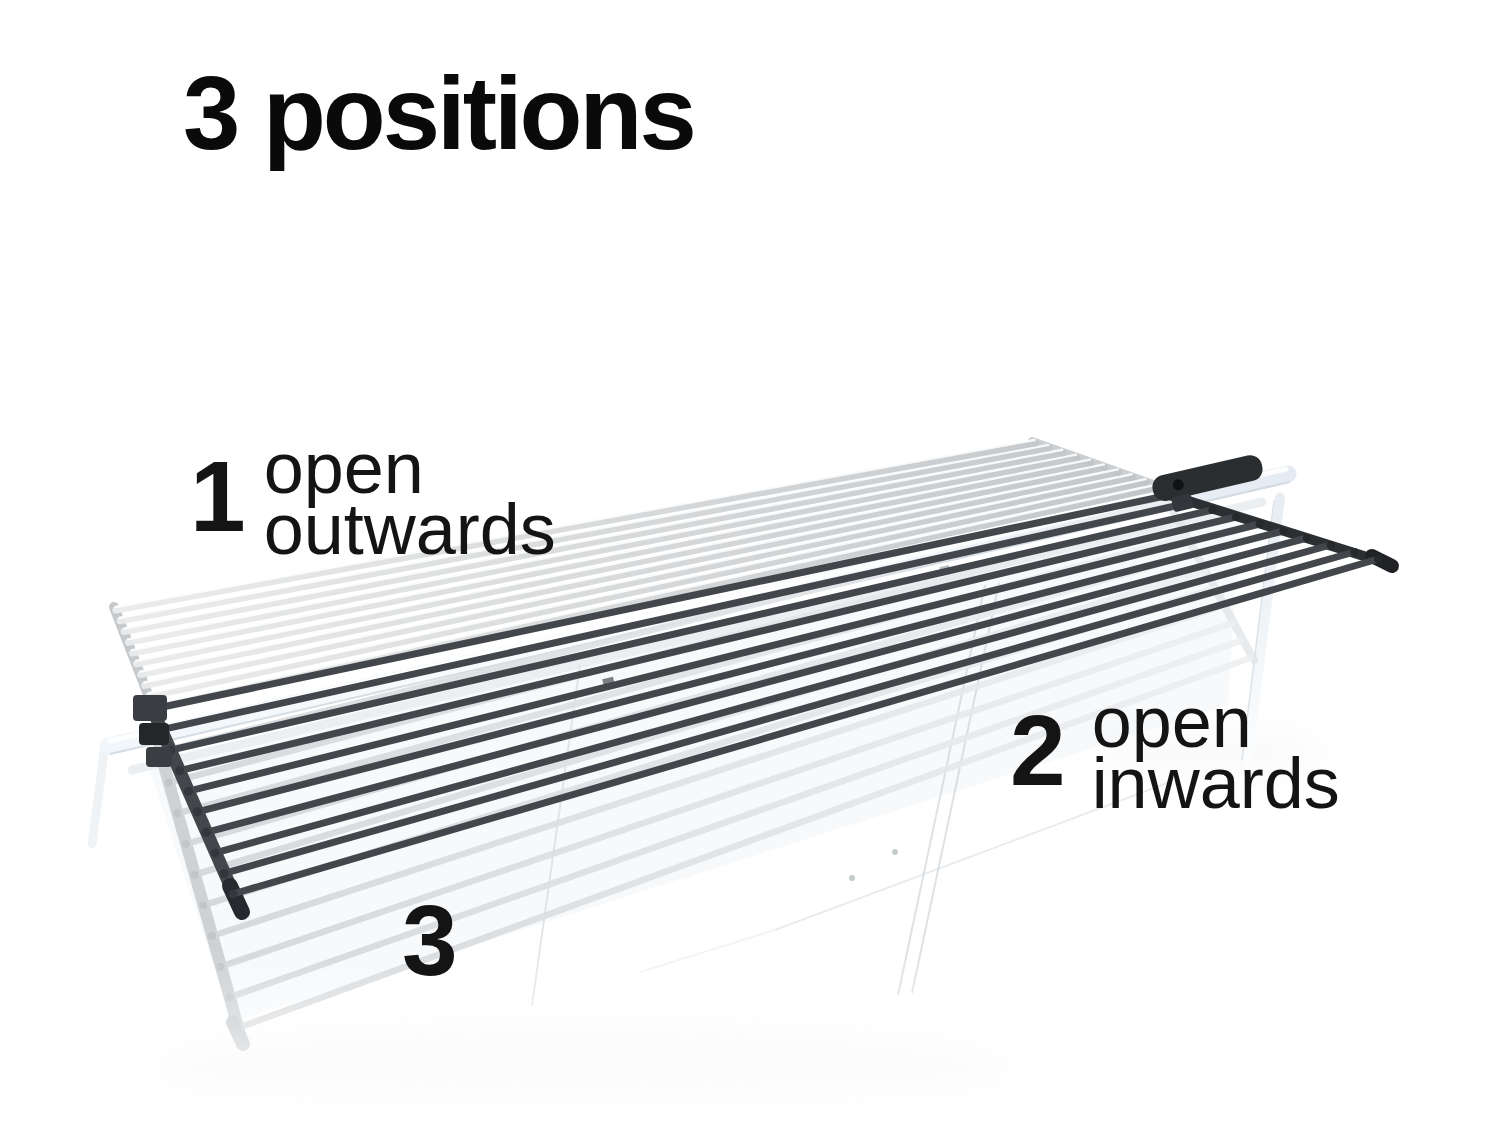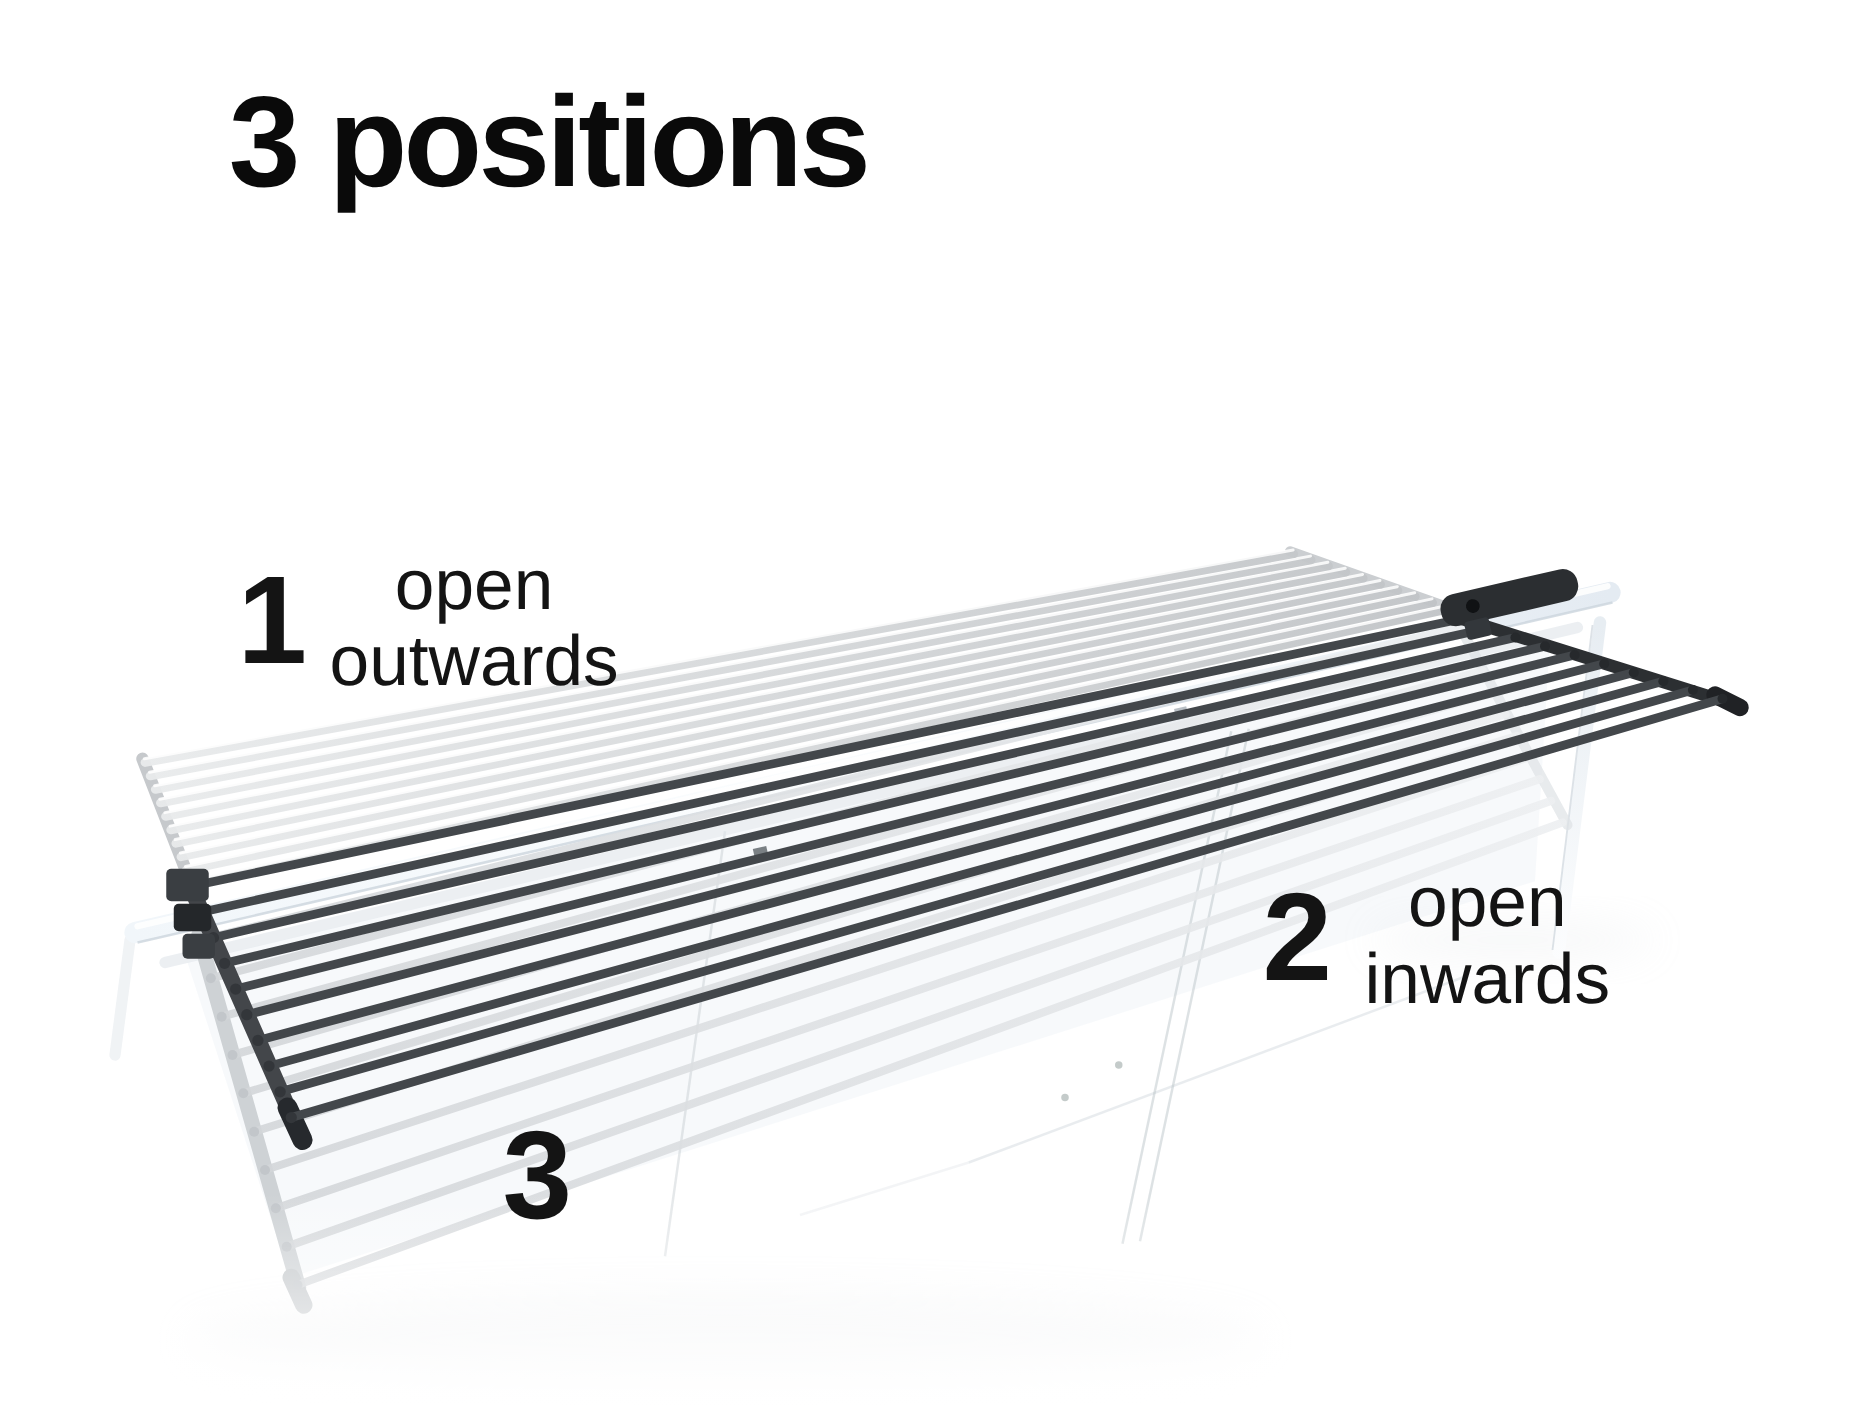--- a/index.html
+++ b/index.html
@@ -3,21 +3,21 @@
 <meta charset="utf-8">
 <style>
   html,body{margin:0;padding:0;background:#fff;}
   body{width:1500px;height:1125px;overflow:hidden;font-family:"Liberation Sans",sans-serif;}
   .stage{position:relative;width:1500px;height:885px;background:#fff;}
   .stage svg{position:absolute;left:0;top:0;z-index:1;}
   .title{position:absolute;left:183px;top:62px;margin:0;z-index:2;
          font-size:103px;font-weight:800;letter-spacing:-3px;color:#0a0a0a;line-height:1;}
   .pos{position:absolute;display:flex;gap:24px;z-index:2;color:#141414;}
   .pos .num{font-size:100px;font-weight:800;line-height:92px;margin-top:12px;letter-spacing:-2px;}
-  .pos .txt{font-size:57px;line-height:61px;white-space:pre-line;text-align:center;}
+  .pos .txt{font-size:72px;line-height:61px;white-space:pre-line;}
   .pos1{left:190px;top:438px;gap:20px;}
   .pos2{left:1010px;top:692px;gap:28px;}
   .pos3{left:402px;top:888px;}
   .pos3 .num{margin-top:6px;}
   .pos3 .txt{margin-top:24px;}
 </style>
 </head>
 <body>
 
 <div class="stage">

